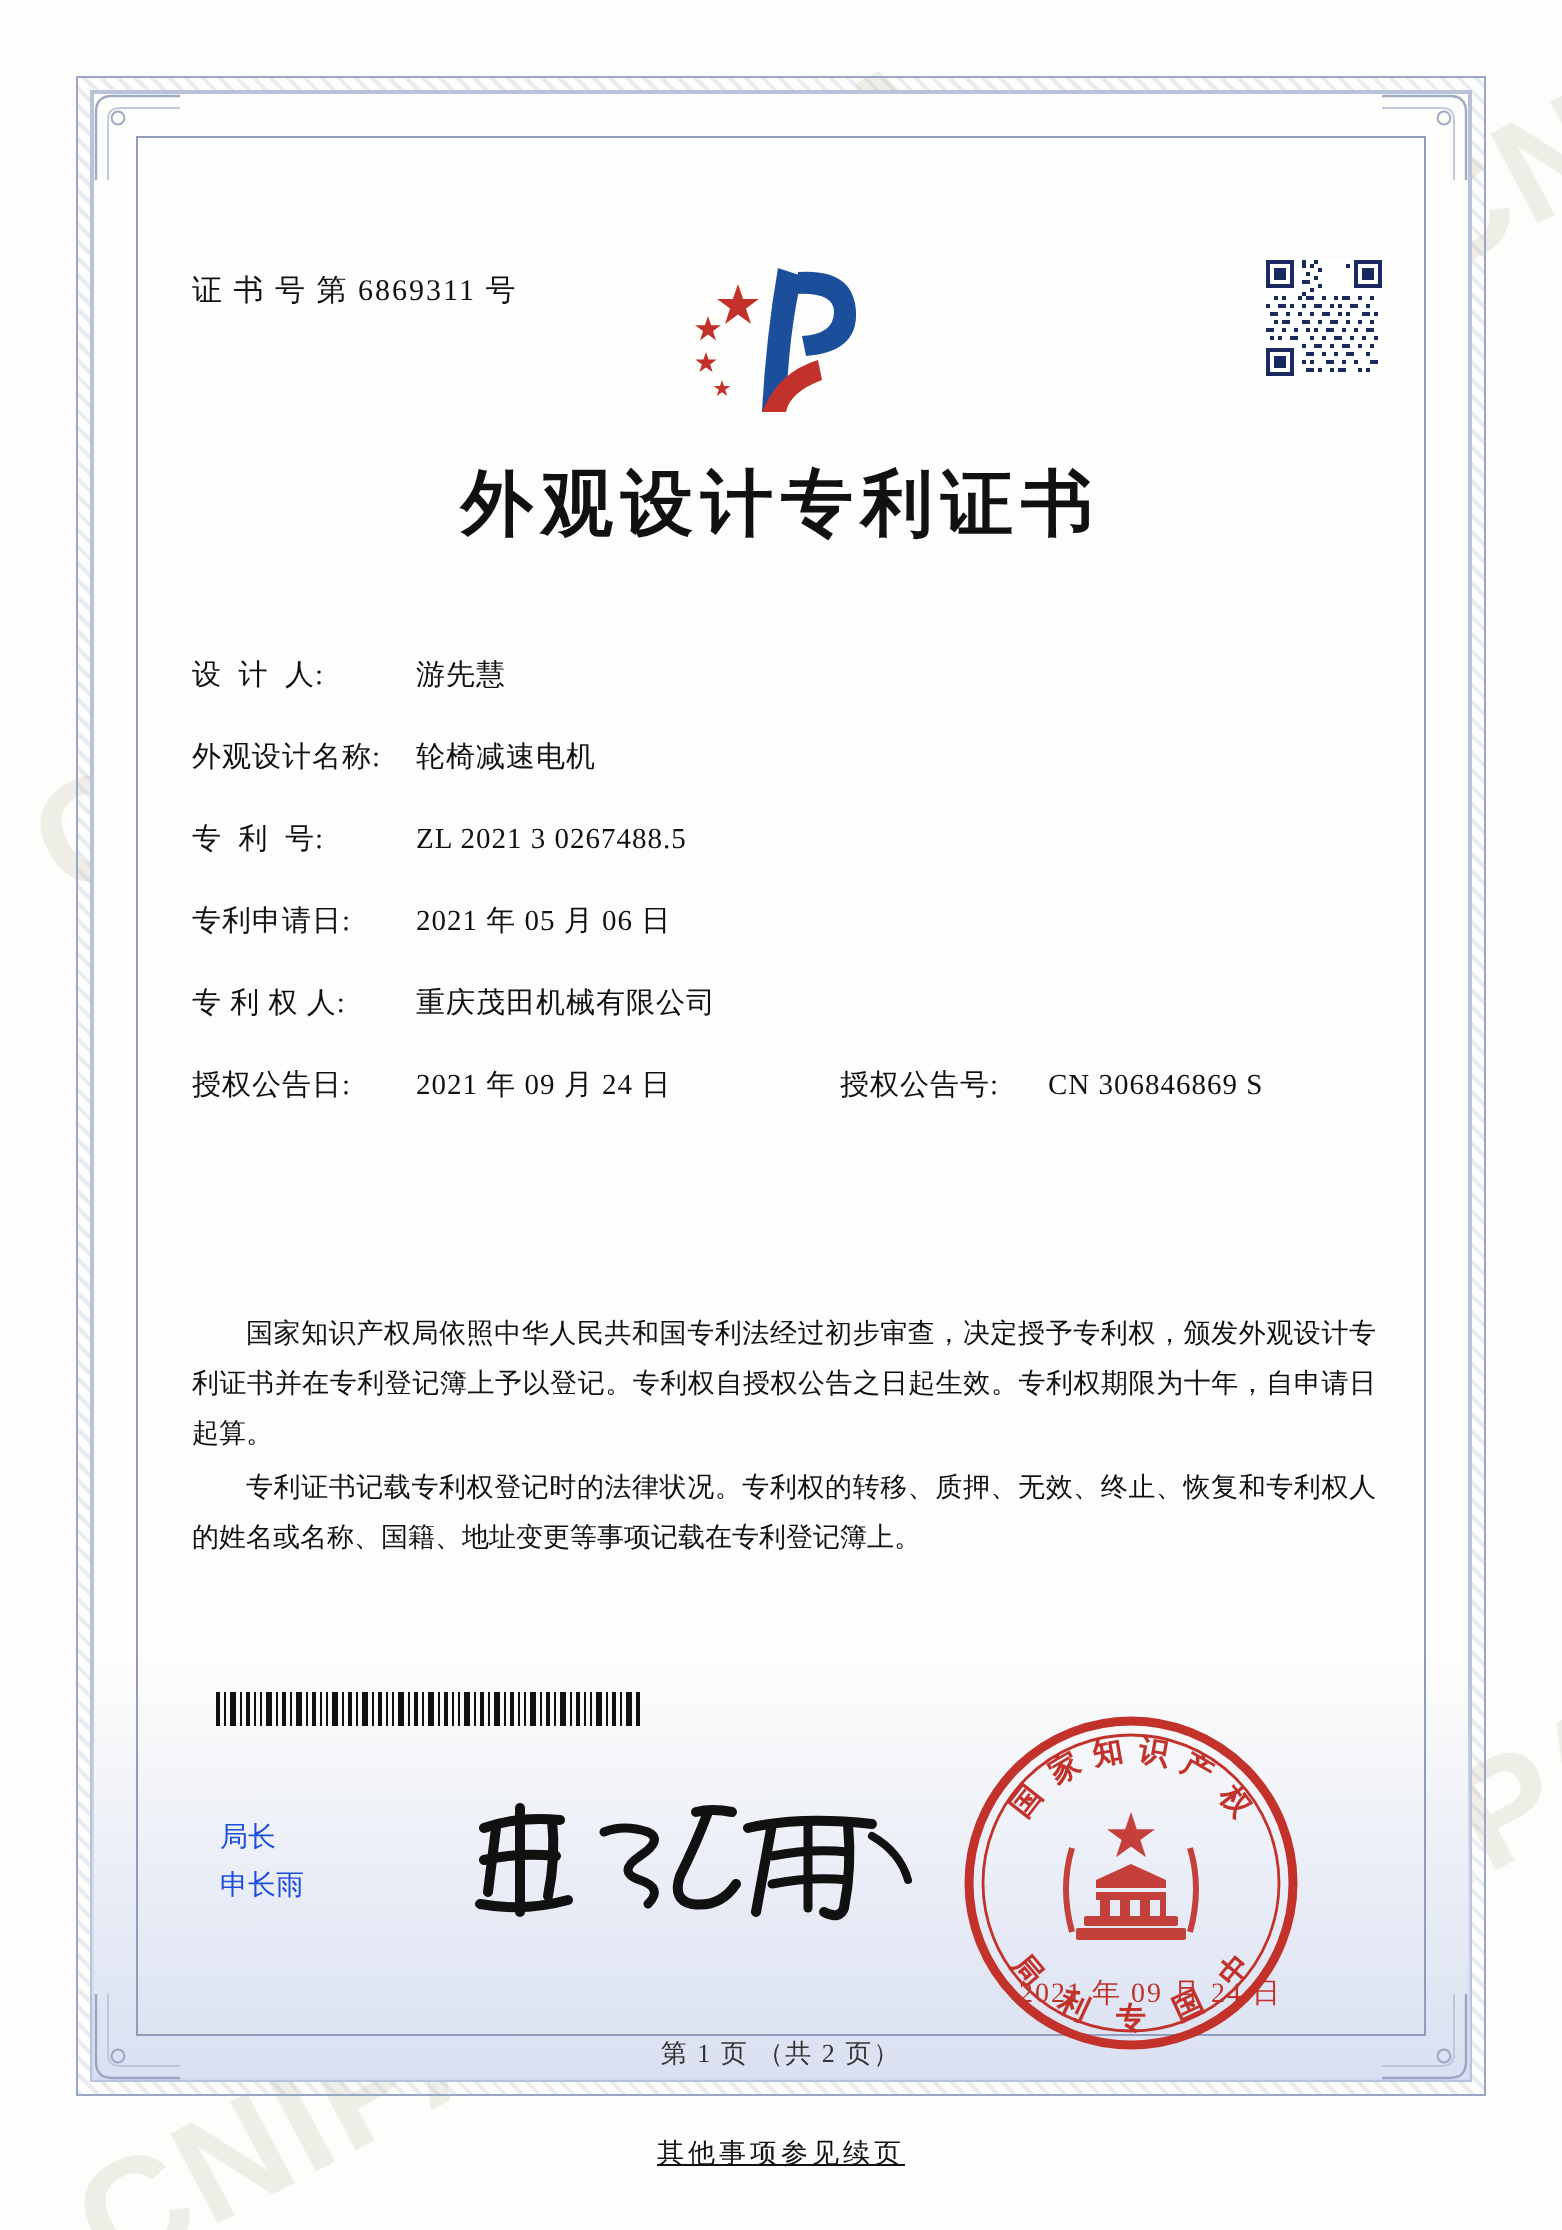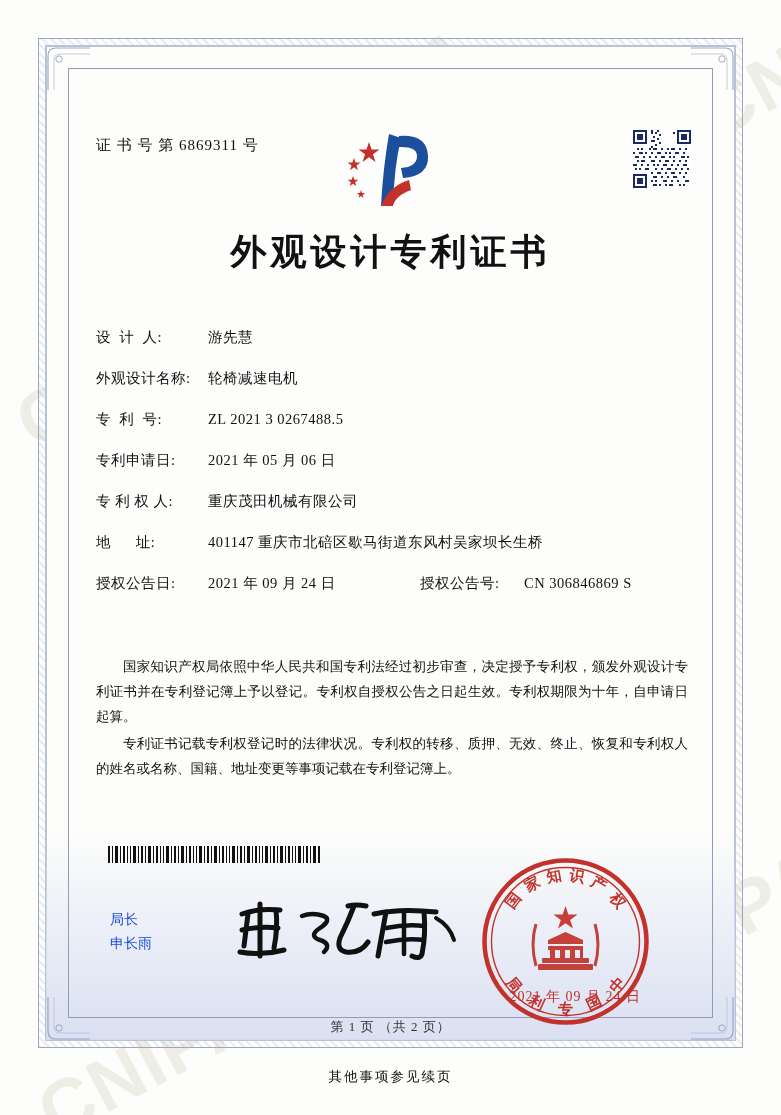--- a/index.html
+++ b/index.html
@@ -235,20 +235,21 @@
 
   .footer-note {
     position: absolute;
     left: 0; right: 0;
     top: 1068px;
     text-align: center;
     font-size: 13.5px;
     color: #111;
     letter-spacing: 2px;
     z-index: 7;
+    text-decoration: underline;
   }
 </style>
 </head>
 <body>
 
 <div class="page">
 
   <div class="watermark wm1">CNIPA</div>
   <div class="watermark wm2">CNIPA</div>
   <div class="watermark wm3">CNIPA</div>
@@ -431,24 +432,20 @@
         <div class="field-value">ZL 2021 3 0267488.5</div>
       </div>
       <div class="field-row">
         <div class="field-label">专利申请日:</div>
         <div class="field-value">2021 年 05 月 06 日</div>
       </div>
       <div class="field-row">
         <div class="field-label">专 利 权 人:</div>
         <div class="field-value">重庆茂田机械有限公司</div>
       </div>
-      <div class="field-row">
-        <div class="field-label">地      址:</div>
-        <div class="field-value">401147 重庆市北碚区歇马街道东风村吴家坝长生桥</div>
-      </div>
       <div class="field-row dual">
         <div class="field-label">授权公告日:</div>
         <div class="field-value">2021 年 09 月 24 日</div>
         <div class="field-label2">授权公告号:</div>
         <div class="field-value">CN 306846869 S</div>
       </div>
     </div>
 
     <div class="paragraphs">
       <p>国家知识产权局依照中华人民共和国专利法经过初步审查，决定授予专利权，颁发外观设计专利证书并在专利登记簿上予以登记。专利权自授权公告之日起生效。专利权期限为十年，自申请日起算。</p>

